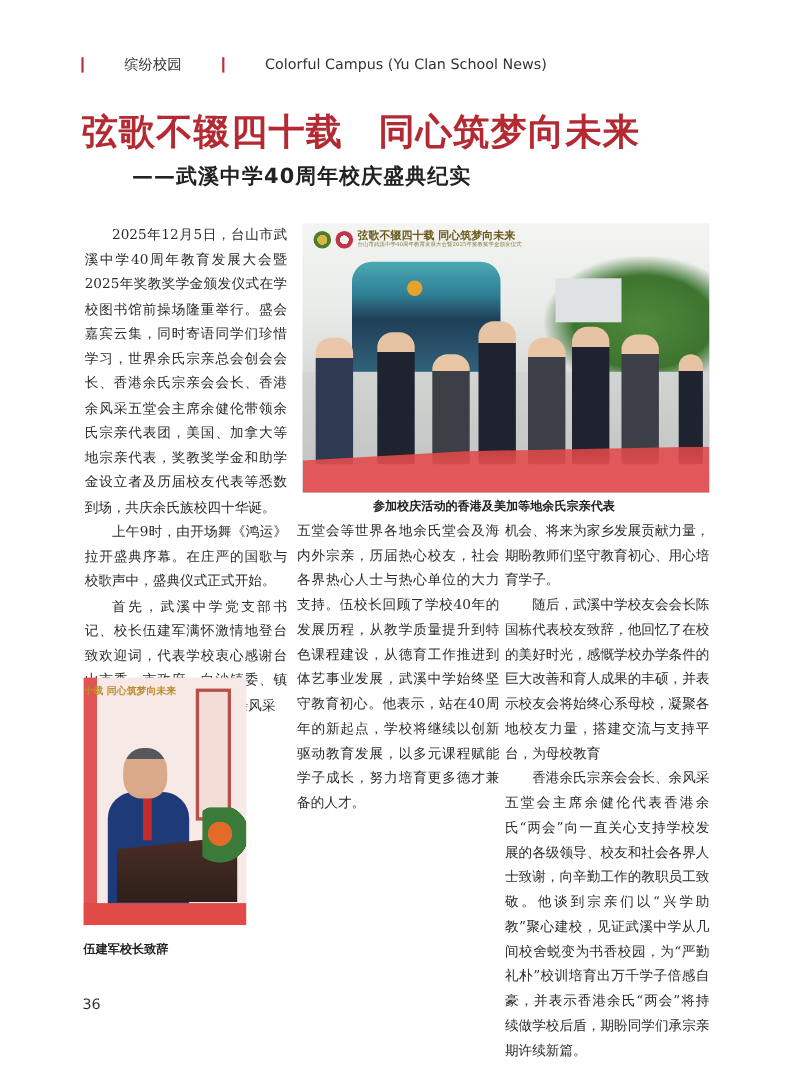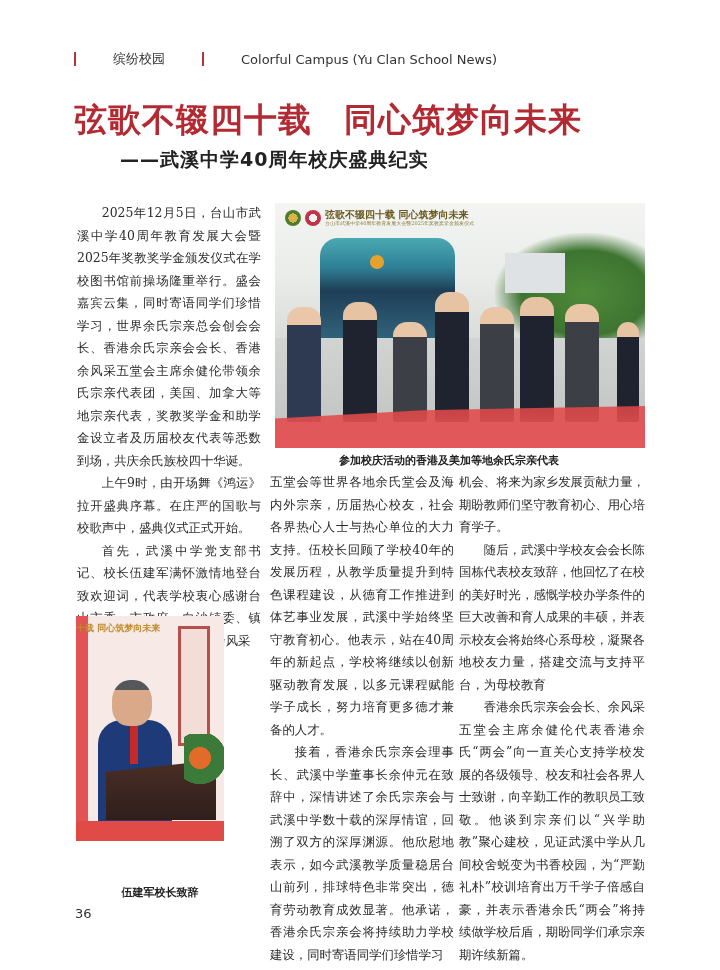--- a/index.html
+++ b/index.html
@@ -42,21 +42,21 @@
 
     .photo-side { position: absolute; left: 76px; top: 616px; width: 148px; height: 225px; overflow: hidden; background: linear-gradient(90deg, #e25454 0 8%, #f6e9e6 8% 100%); }
     .photo-side .frame { position: absolute; right: 14px; top: 10px; width: 32px; height: 120px; border: 3px solid #b7504a; background: #f4ddd6; }
     .photo-side .speaker-head { position: absolute; left: 36px; top: 64px; width: 40px; height: 46px; border-radius: 45% 45% 40% 40%; background: linear-gradient(180deg, #55575a 0 22%, #d9a98a 22% 100%); }
     .photo-side .speaker-body { position: absolute; left: 22px; top: 104px; width: 74px; height: 110px; border-radius: 24px 24px 0 0; background: #1f3a78; }
     .photo-side .tie { position: absolute; left: 54px; top: 108px; width: 8px; height: 40px; background: #c42a2a; }
     .photo-side .podium { position: absolute; left: 30px; top: 144px; width: 110px; height: 60px; background: linear-gradient(180deg, #4a2e26, #2f1f1b); clip-path: polygon(0 20%, 100% 0, 100% 100%, 0 100%); }
     .photo-side .flowers { position: absolute; right: 0; top: 118px; width: 40px; height: 60px; background: radial-gradient(circle at 40% 40%, #e36b2a 0 25%, #3c7a3a 26% 60%, rgba(0,0,0,0) 61%); }
     .photo-side .table { position: absolute; left: 0; right: 0; bottom: 0; height: 20px; background: #e04a47; }
     .photo-side .side-banner { position: absolute; left: 0; top: 6px; font-size: 9px; color: #c08b2a; font-weight: bold; white-space: nowrap; }
-    .caption-side { position: absolute; left: 76px; top: 855px; width: 168px; text-align: center; font-family: Liberation Sans, sans-serif; font-size: 11px; font-weight: bold; color: #222; margin-top: 30px; }
+    .caption-side { position: absolute; left: 76px; top: 855px; width: 168px; text-align: left; font-family: Liberation Sans, sans-serif; font-size: 11px; font-weight: bold; color: #222; }
 
     .footer { position: absolute; left: 75px; top: 906px; font-size: 12px; color: #333; white-space: nowrap; display: flex; gap: 10px; }
     .footer .page-no { font-family: "DejaVu Sans", "Liberation Sans", sans-serif; font-size: 13px; }
   </style>
 </head>
 <body>
 
 <div class="section-header">
   <span class="bar first"></span>
   <span class="cn">缤纷校园</span>
@@ -96,21 +96,20 @@
     <div>
       <div class="banner-text">弦歌不辍四十载 同心筑梦向未来</div>
       <div class="banner-sub">台山市武溪中学40周年教育发展大会暨2025年奖教奖学金颁发仪式</div>
     </div>
   </div>
 </div>
 <div class="caption-main">参加校庆活动的香港及美加等地余氏宗亲代表</div>
 
 <div class="col col2">
   <p class="cont">五堂会等世界各地余氏堂会及海内外宗亲，历届热心校友，社会各界热心人士与热心单位的大力支持。伍校长回顾了学校40年的发展历程，从教学质量提升到特色课程建设，从德育工作推进到体艺事业发展，武溪中学始终坚守教育初心。他表示，站在40周年的新起点，学校将继续以创新驱动教育发展，以多元课程赋能学子成长，努力培育更多德才兼备的人才。</p>
-  <p>接着，香港余氏宗亲会理事长、武溪中学董事长余仲元在致辞中，深情讲述了余氏宗亲会与武溪中学数十载的深厚情谊，回溯了双方的深厚渊源。他欣慰地表示，如今武溪教学质量稳居台山前列，排球特色非常突出，德育劳动教育成效显著。他承诺，香港余氏宗亲会将持续助力学校建设，同时寄语同学们珍惜学习</p>
 </div>
 
 <div class="col col3">
   <p class="cont">机会、将来为家乡发展贡献力量，期盼教师们坚守教育初心、用心培育学子。</p>
   <p>随后，武溪中学校友会会长陈国栋代表校友致辞，他回忆了在校的美好时光，感慨学校办学条件的巨大改善和育人成果的丰硕，并表示校友会将始终心系母校，凝聚各地校友力量，搭建交流与支持平台，为母校教育</p>
   <p>香港余氏宗亲会会长、余风采五堂会主席余健伦代表香港余氏“两会”向一直关心支持学校发展的各级领导、校友和社会各界人士致谢，向辛勤工作的教职员工致敬。他谈到宗亲们以“兴学助教”聚心建校，见证武溪中学从几间校舍蜕变为书香校园，为“严勤礼朴”校训培育出万千学子倍感自豪，并表示香港余氏“两会”将持续做学校后盾，期盼同学们承宗亲期许续新篇。</p>
 </div>
 
 <div class="photo-side">
   <div class="side-banner">十载 同心筑梦向未来</div>

